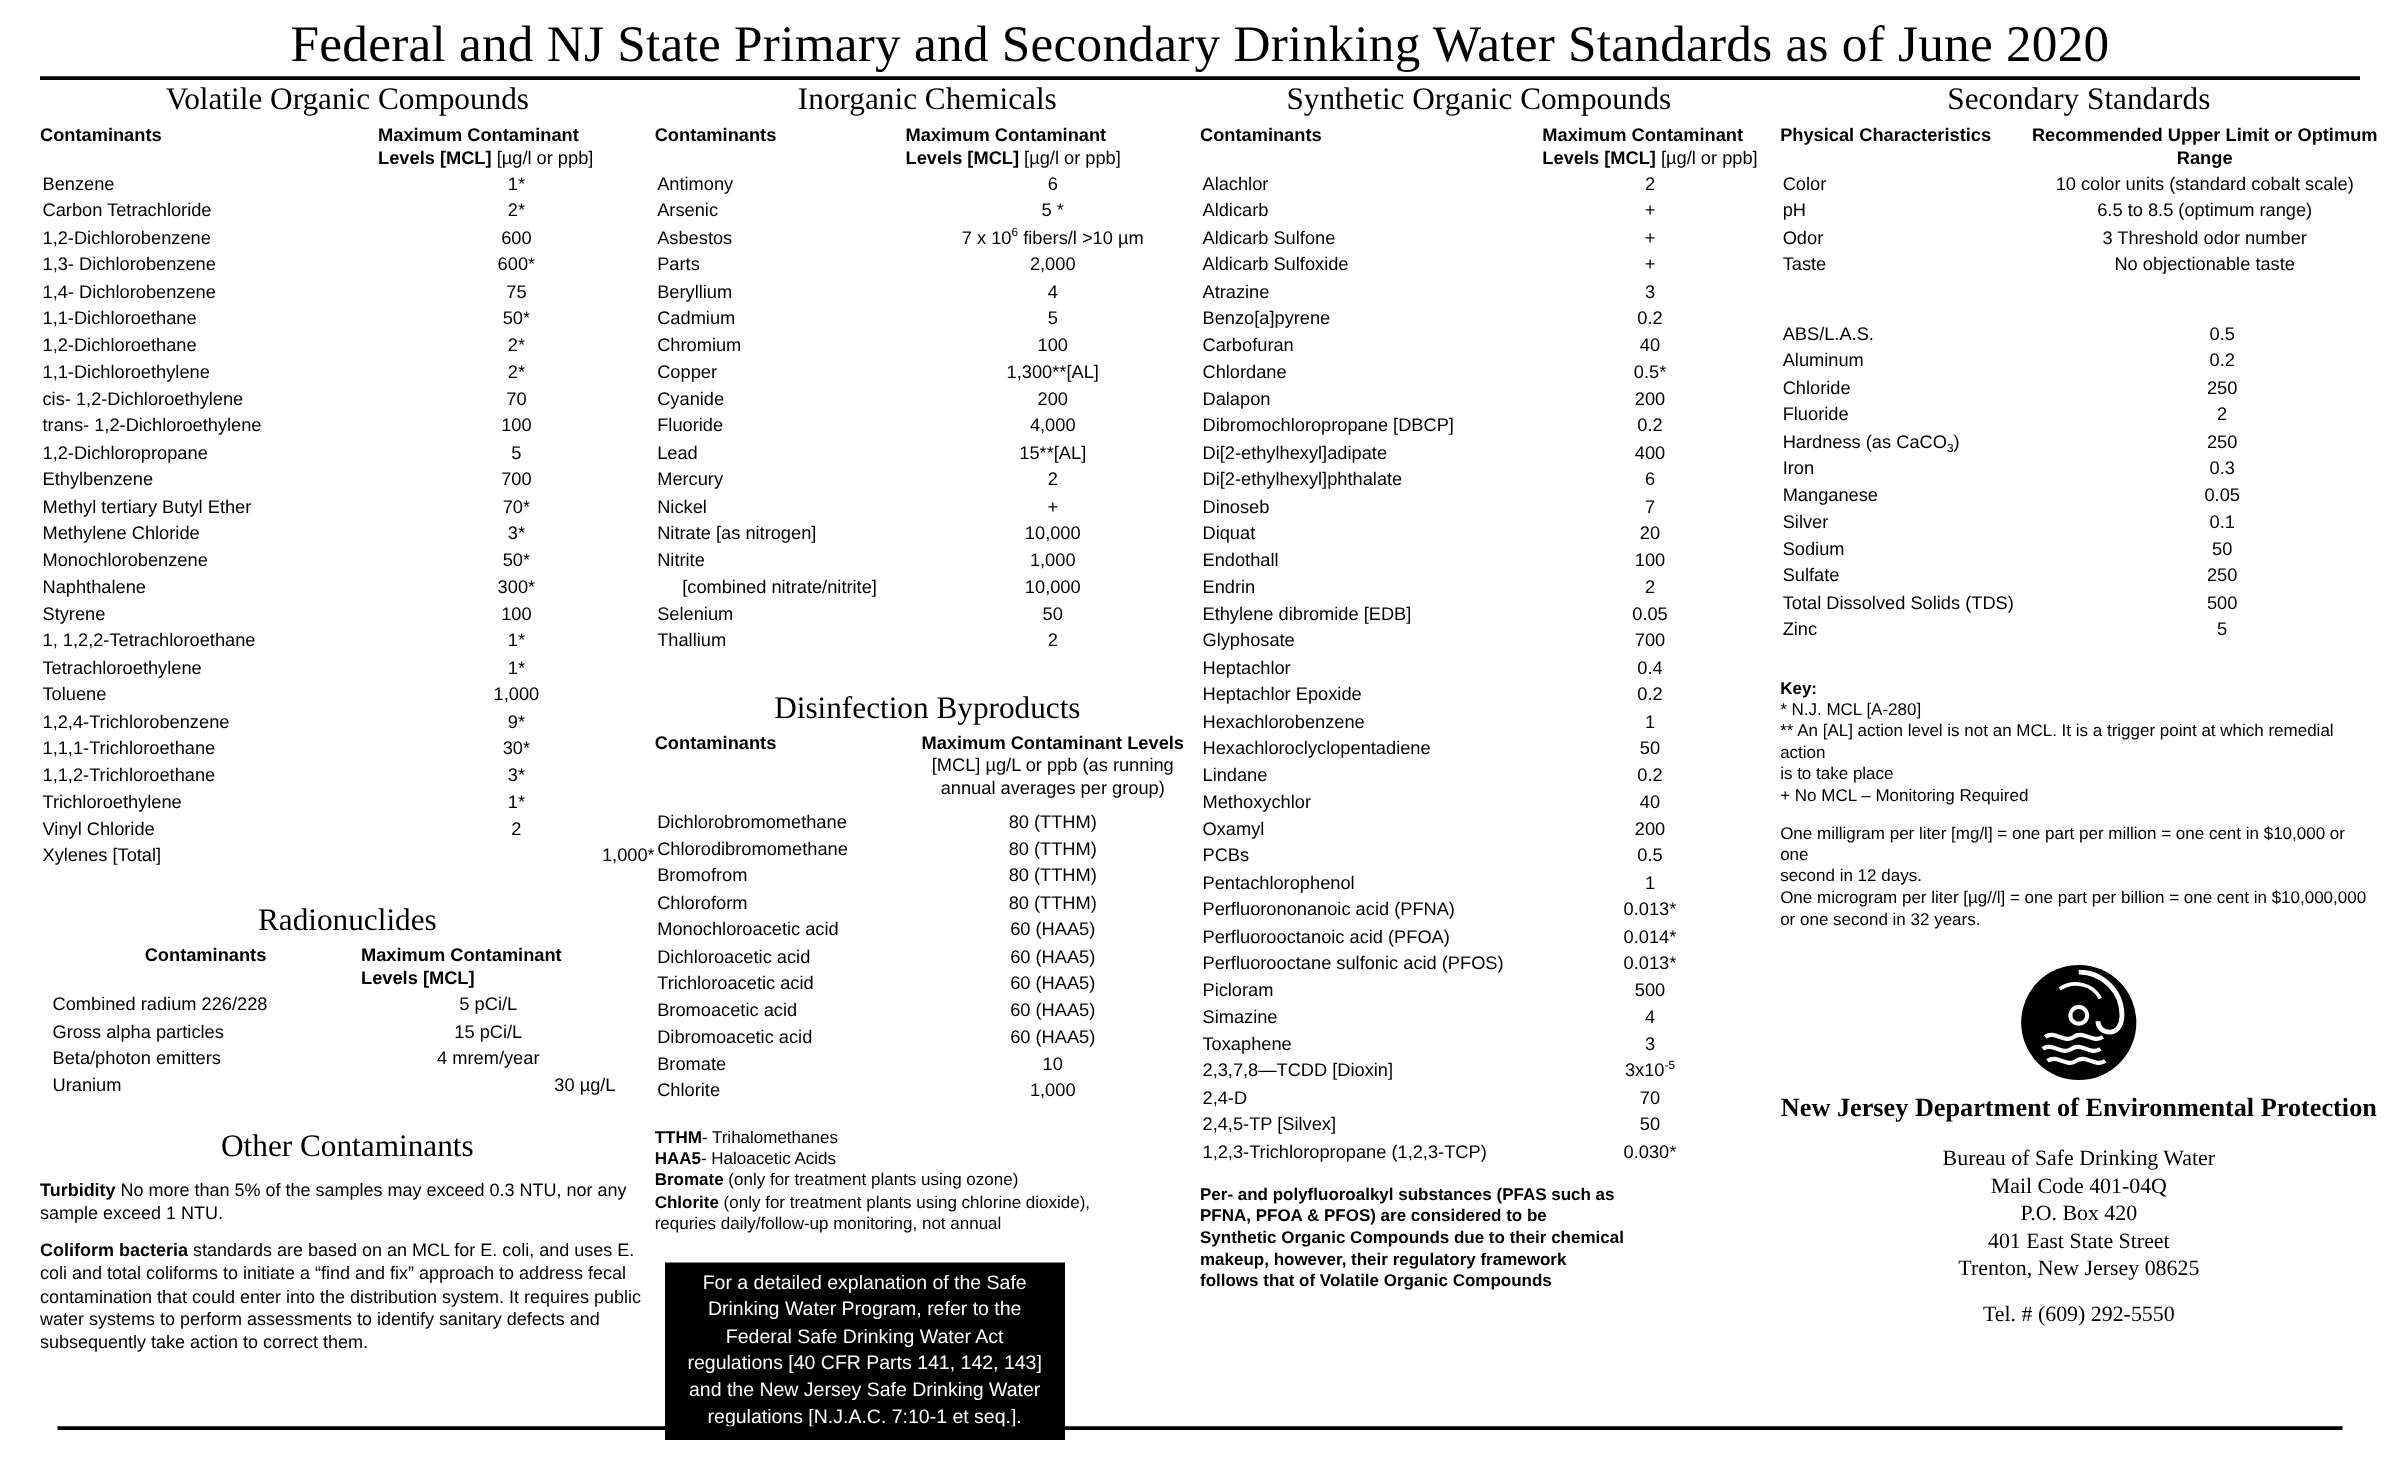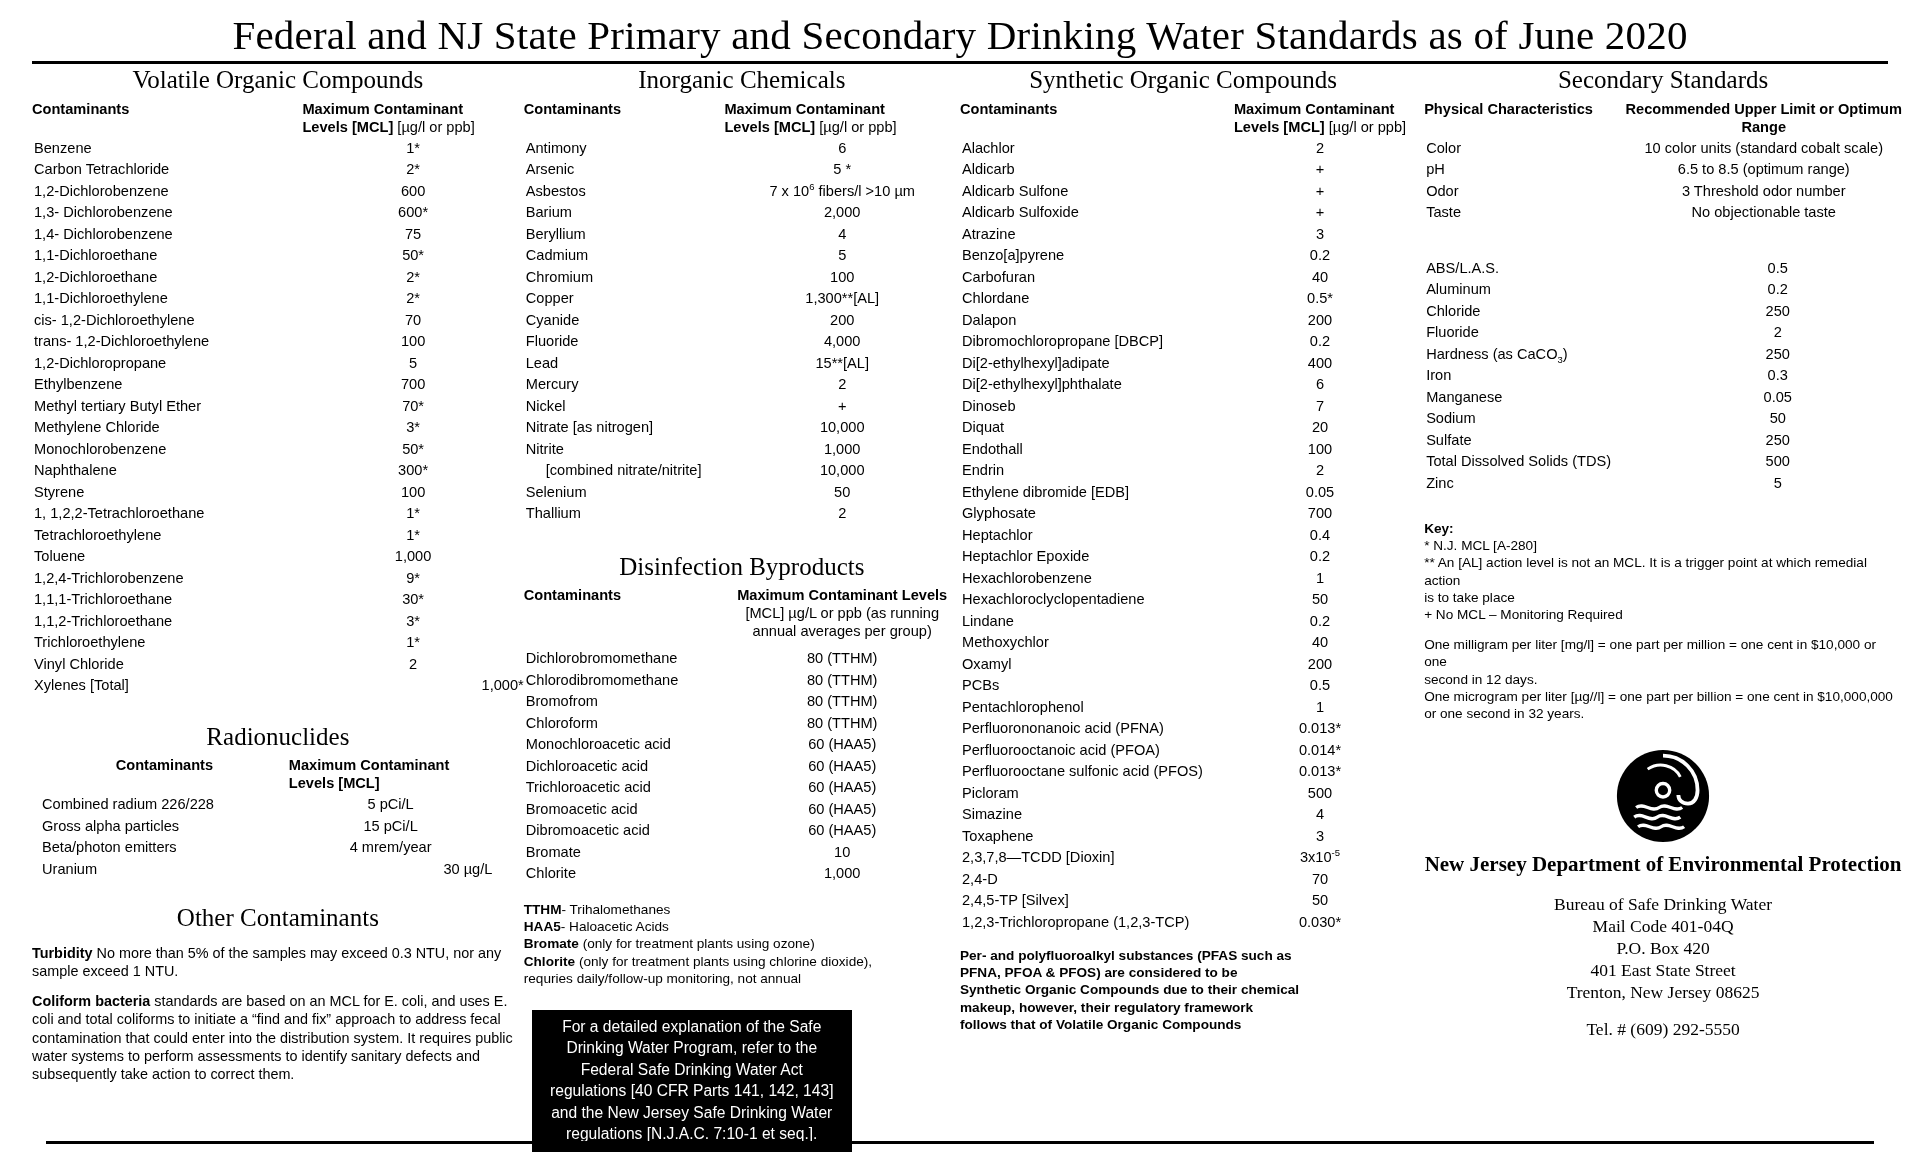--- a/index.html
+++ b/index.html
@@ -312,21 +312,21 @@
             </tr>
             <tr>
               <td class="name c2-name">Arsenic</td>
               <td class="val c2-val" style="text-align: center;">5 *</td>
             </tr>
             <tr>
               <td class="name c2-name">Asbestos</td>
               <td class="val c2-val" style="text-align: center;">7 x 10<span class="sup">6</span> fibers/l &gt;10 µm</td>
             </tr>
             <tr>
-              <td class="name c2-name">Barium</td>
+              <td class="name c2-name">Parts</td>
               <td class="val c2-val" style="text-align: center;">2,000</td>
             </tr>
             <tr>
               <td class="name c2-name">Beryllium</td>
               <td class="val c2-val" style="text-align: center;">4</td>
             </tr>
             <tr>
               <td class="name c2-name">Cadmium</td>
               <td class="val c2-val" style="text-align: center;">5</td>
             </tr>
@@ -681,20 +681,24 @@
               <td class="name c4-name">Hardness (as CaCO<span class="sub-s">3</span>)</td>
               <td class="val c4-val" style="text-align: center;">250</td>
             </tr>
             <tr>
               <td class="name c4-name">Iron</td>
               <td class="val c4-val" style="text-align: center;">0.3</td>
             </tr>
             <tr>
               <td class="name c4-name">Manganese</td>
               <td class="val c4-val" style="text-align: center;">0.05</td>
+            </tr>
+            <tr>
+              <td class="name c4-name">Silver</td>
+              <td class="val c4-val" style="text-align: center;">0.1</td>
             </tr>
             <tr>
               <td class="name c4-name">Sodium</td>
               <td class="val c4-val" style="text-align: center;">50</td>
             </tr>
             <tr>
               <td class="name c4-name">Sulfate</td>
               <td class="val c4-val" style="text-align: center;">250</td>
             </tr>
             <tr>

